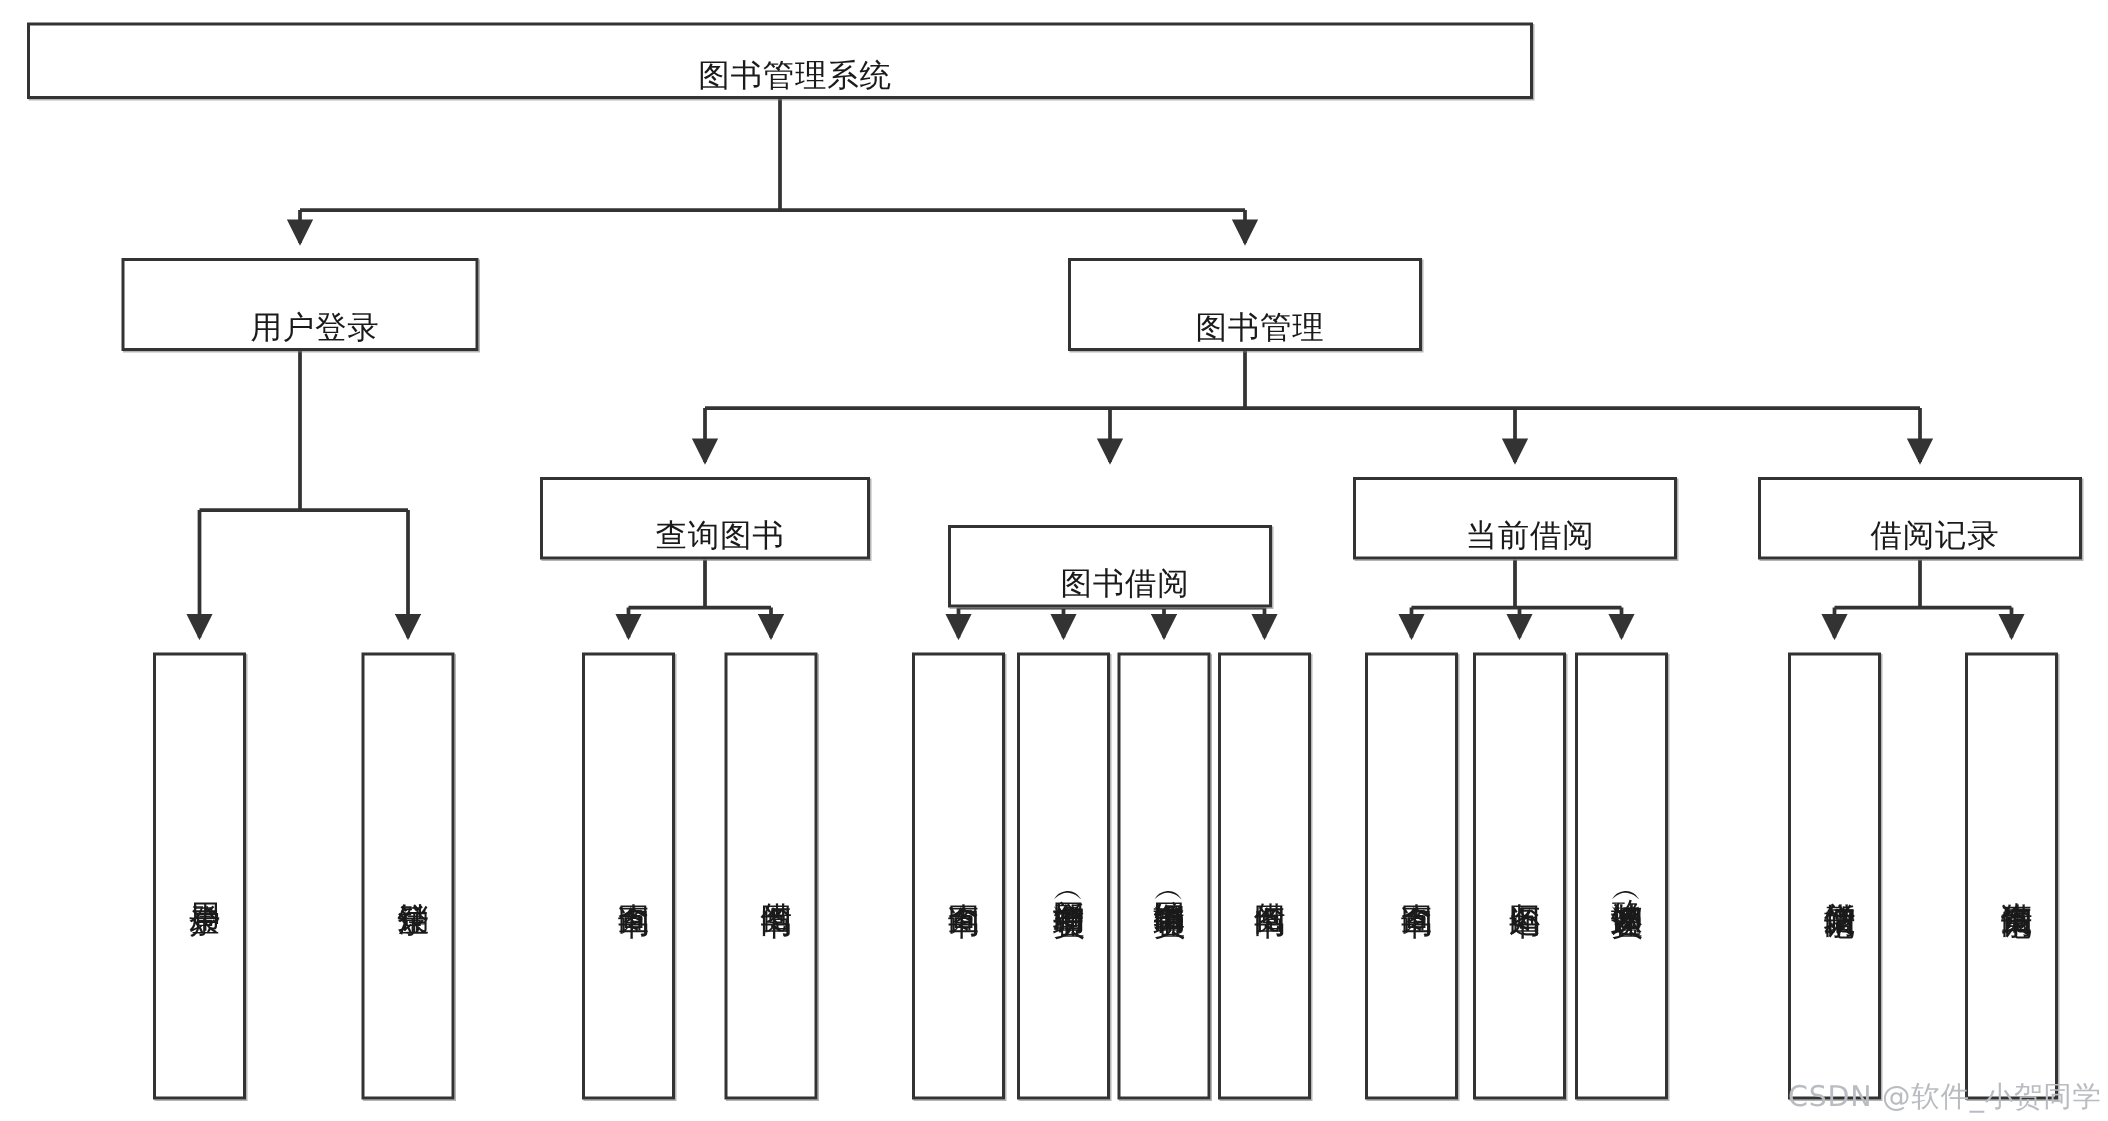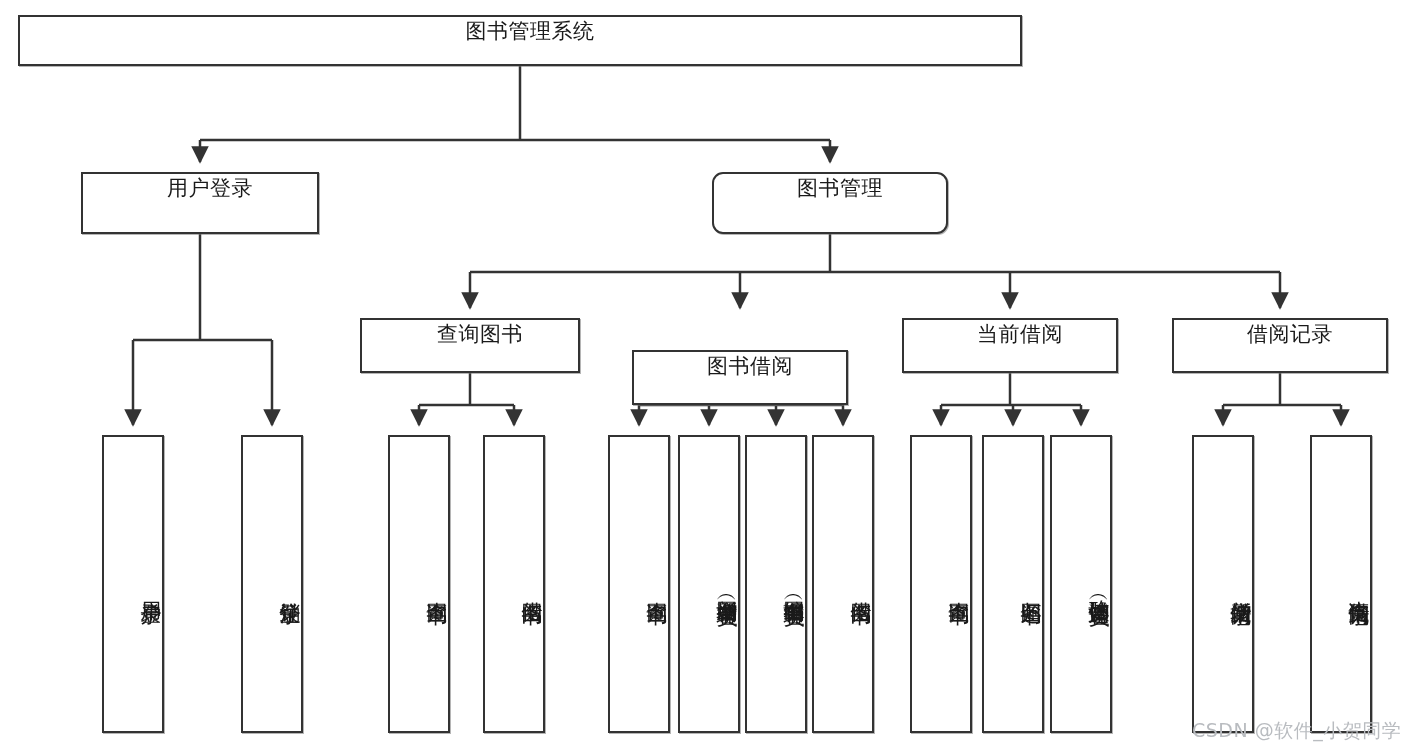--- a/index.html
+++ b/index.html
@@ -25,21 +25,21 @@
     height: 747px;
     pointer-events: none;
   }
   .node {
     position: absolute;
     box-sizing: border-box;
     background: #ffffff;
     border: 2px solid #333333;
     box-shadow: 1px 1px 0 0 rgba(120,120,120,0.55);
     display: flex;
-    align-items: flex-start;
+    align-items: flex-end;
     justify-content: center;
     color: #1a1a1a;
     padding-left: 20px;
   }
   .node.horizontal {
     font-size: 21px;
     letter-spacing: 0.5px;
   }
   .node.vertical {
     writing-mode: vertical-rl;
@@ -123,21 +123,21 @@
   </svg>
 
   <div class="node horizontal" style="left:18px; top:15px; width:1004px; height:51px;">
     <span class="label">图书管理系统</span>
   </div>
 
   <div class="node horizontal" style="left:81px; top:172px; width:238px; height:62px;">
     <span class="label">用户登录</span>
   </div>
 
-  <div class="node horizontal" style="left:712px; top:172px; width:236px; height:62px;border-radius:11px;">
+  <div class="node horizontal" style="left:712px; top:172px; width:236px; height:62px;">
     <span class="label">图书管理</span>
   </div>
 
   <div class="node vertical" style="left:102px; top:435px; width:62px; height:298px;">
     <span class="label">用户登录</span>
   </div>
 
   <div class="node vertical" style="left:241px; top:435px; width:62px; height:298px;">
     <span class="label">注销登录</span>
   </div>

